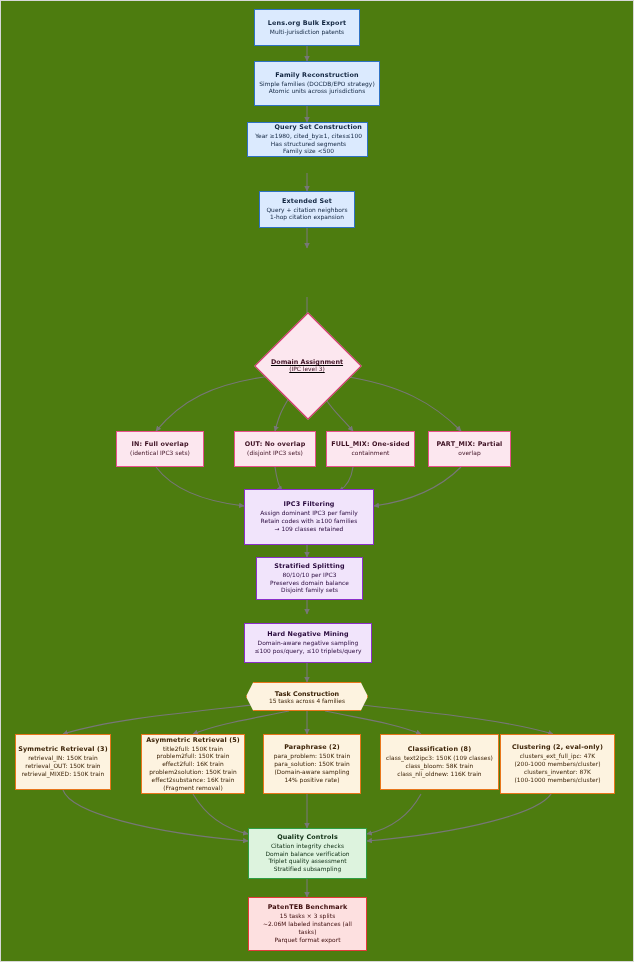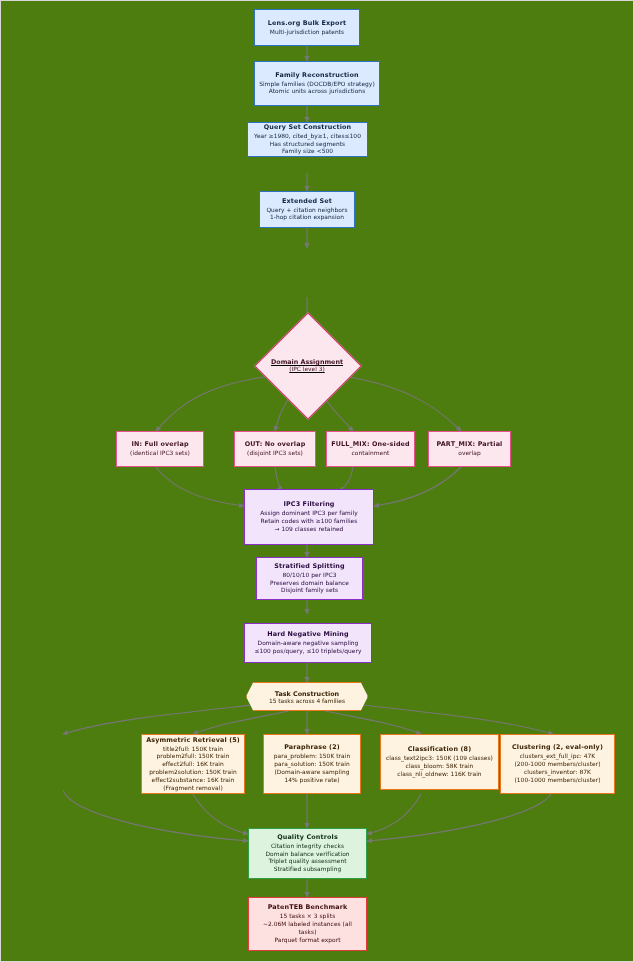--- a/index.html
+++ b/index.html
@@ -169,21 +169,21 @@
   </div>
 
   <div class="node pal-blue" style="left:253px; top:60px; width:126px; height:45px;">
     <div class="title">Family Reconstruction</div>
     <div class="lines">
       <div class="line">Simple families (DOCDB/EPO strategy)</div>
       <div class="line">Atomic units across jurisdictions</div>
     </div>
   </div>
 
-  <div class="node pal-blue" style="left:246px; top:121px; width:121px; height:35px;">
+  <div class="node pal-blue" style="left:246px; top:121px; width:121px; height:35px;align-items:flex-end;">
     <div class="title">Query Set Construction</div>
     <div class="lines">
       <div class="line">Year ≥1980, cited_by≥1, cites≤100</div>
       <div class="line">Has structured segments</div>
       <div class="line">Family size &lt;500</div>
     </div>
   </div>
 
   <div class="node pal-blue" style="left:258px; top:190px; width:96px; height:37px;">
     <div class="title">Extended Set</div>
@@ -254,20 +254,28 @@
       <div class="line">Domain-aware negative sampling</div>
       <div class="line">≤100 pos/query, ≤10 triplets/query</div>
     </div>
   </div>
 
   <div class="hex" style="left:245px; top:681px; width:122px; height:29px;">
     <div class="title">Task Construction</div>
     <div class="line">15 tasks across 4 families</div>
   </div>
 
+  <div class="node pal-orange" style="left:14px; top:733px; width:96px; height:56px;">
+    <div class="title">Symmetric Retrieval (3)</div>
+    <div class="lines">
+      <div class="line">retrieval_IN: 150K train</div>
+      <div class="line">retrieval_OUT: 150K train</div>
+      <div class="line">retrieval_MIXED: 150K train</div>
+    </div>
+  </div>
 
   <div class="node pal-orange" style="left:140px; top:733px; width:104px; height:60px;">
     <div class="title">Asymmetric Retrieval (5)</div>
     <div class="lines">
       <div class="line">title2full: 150K train</div>
       <div class="line">problem2full: 150K train</div>
       <div class="line">effect2full: 16K train</div>
       <div class="line">problem2solution: 150K train</div>
       <div class="line">effect2substance: 16K train</div>
       <div class="line">(Fragment removal)</div>

